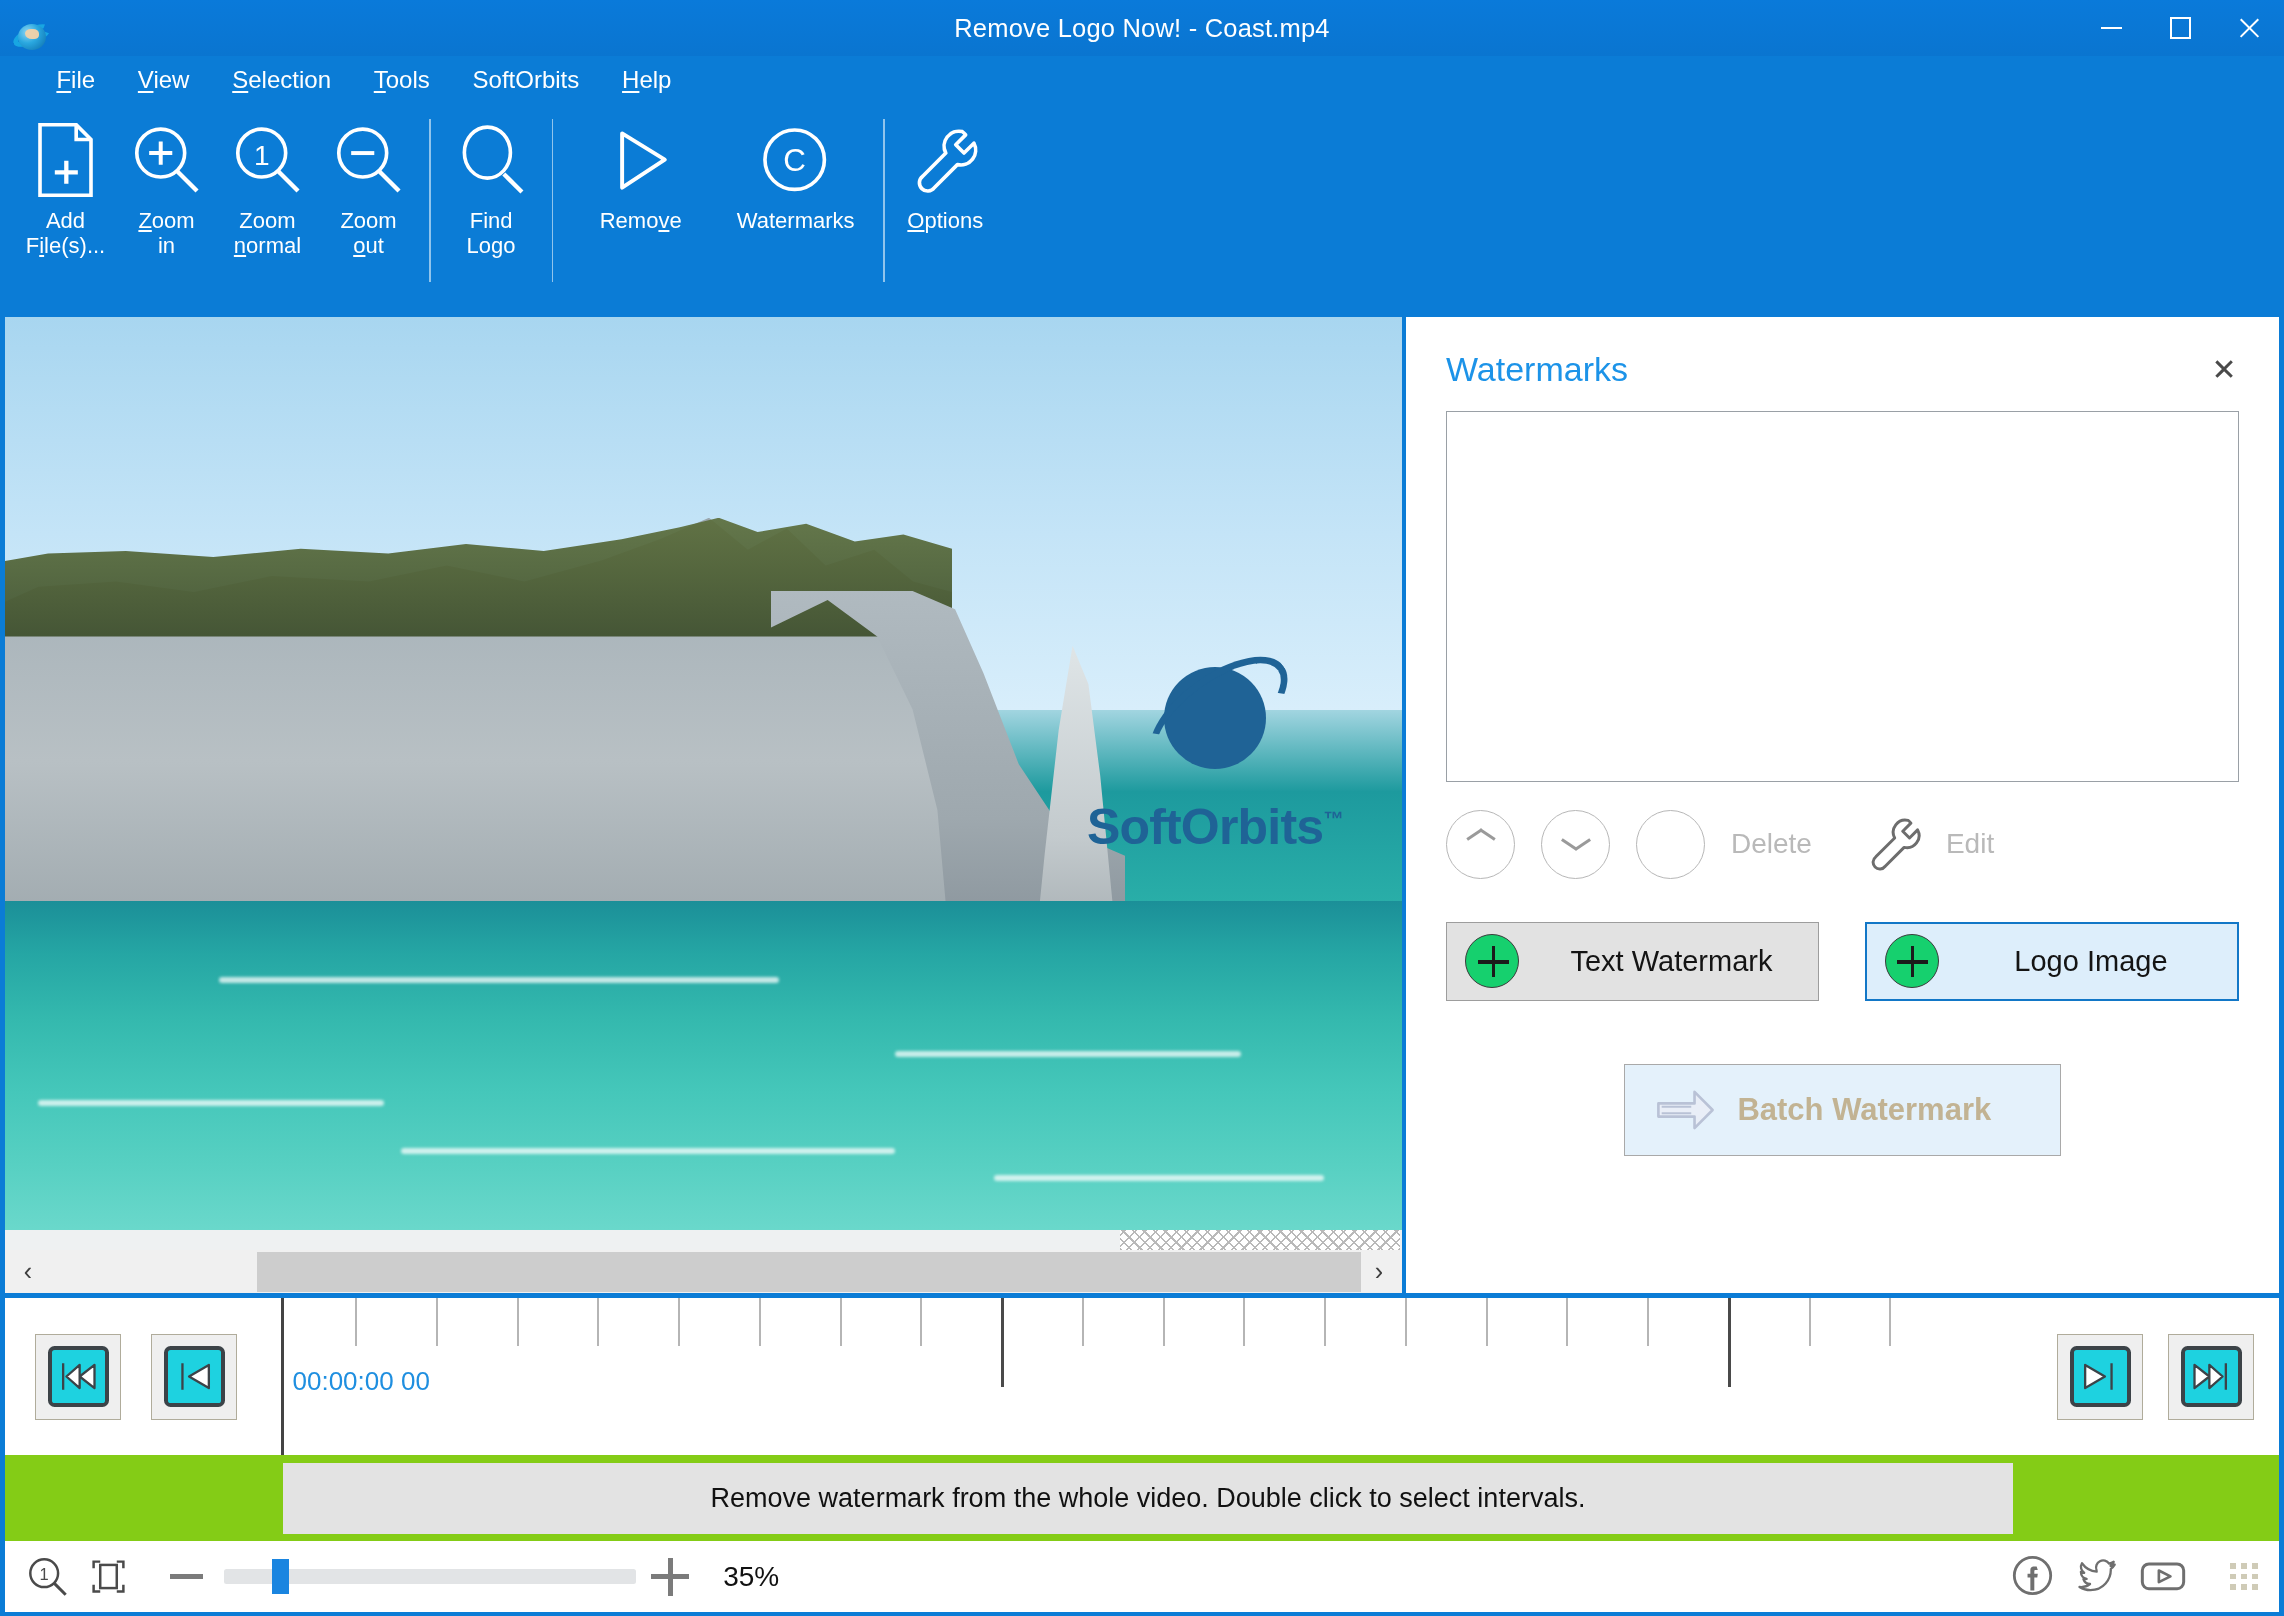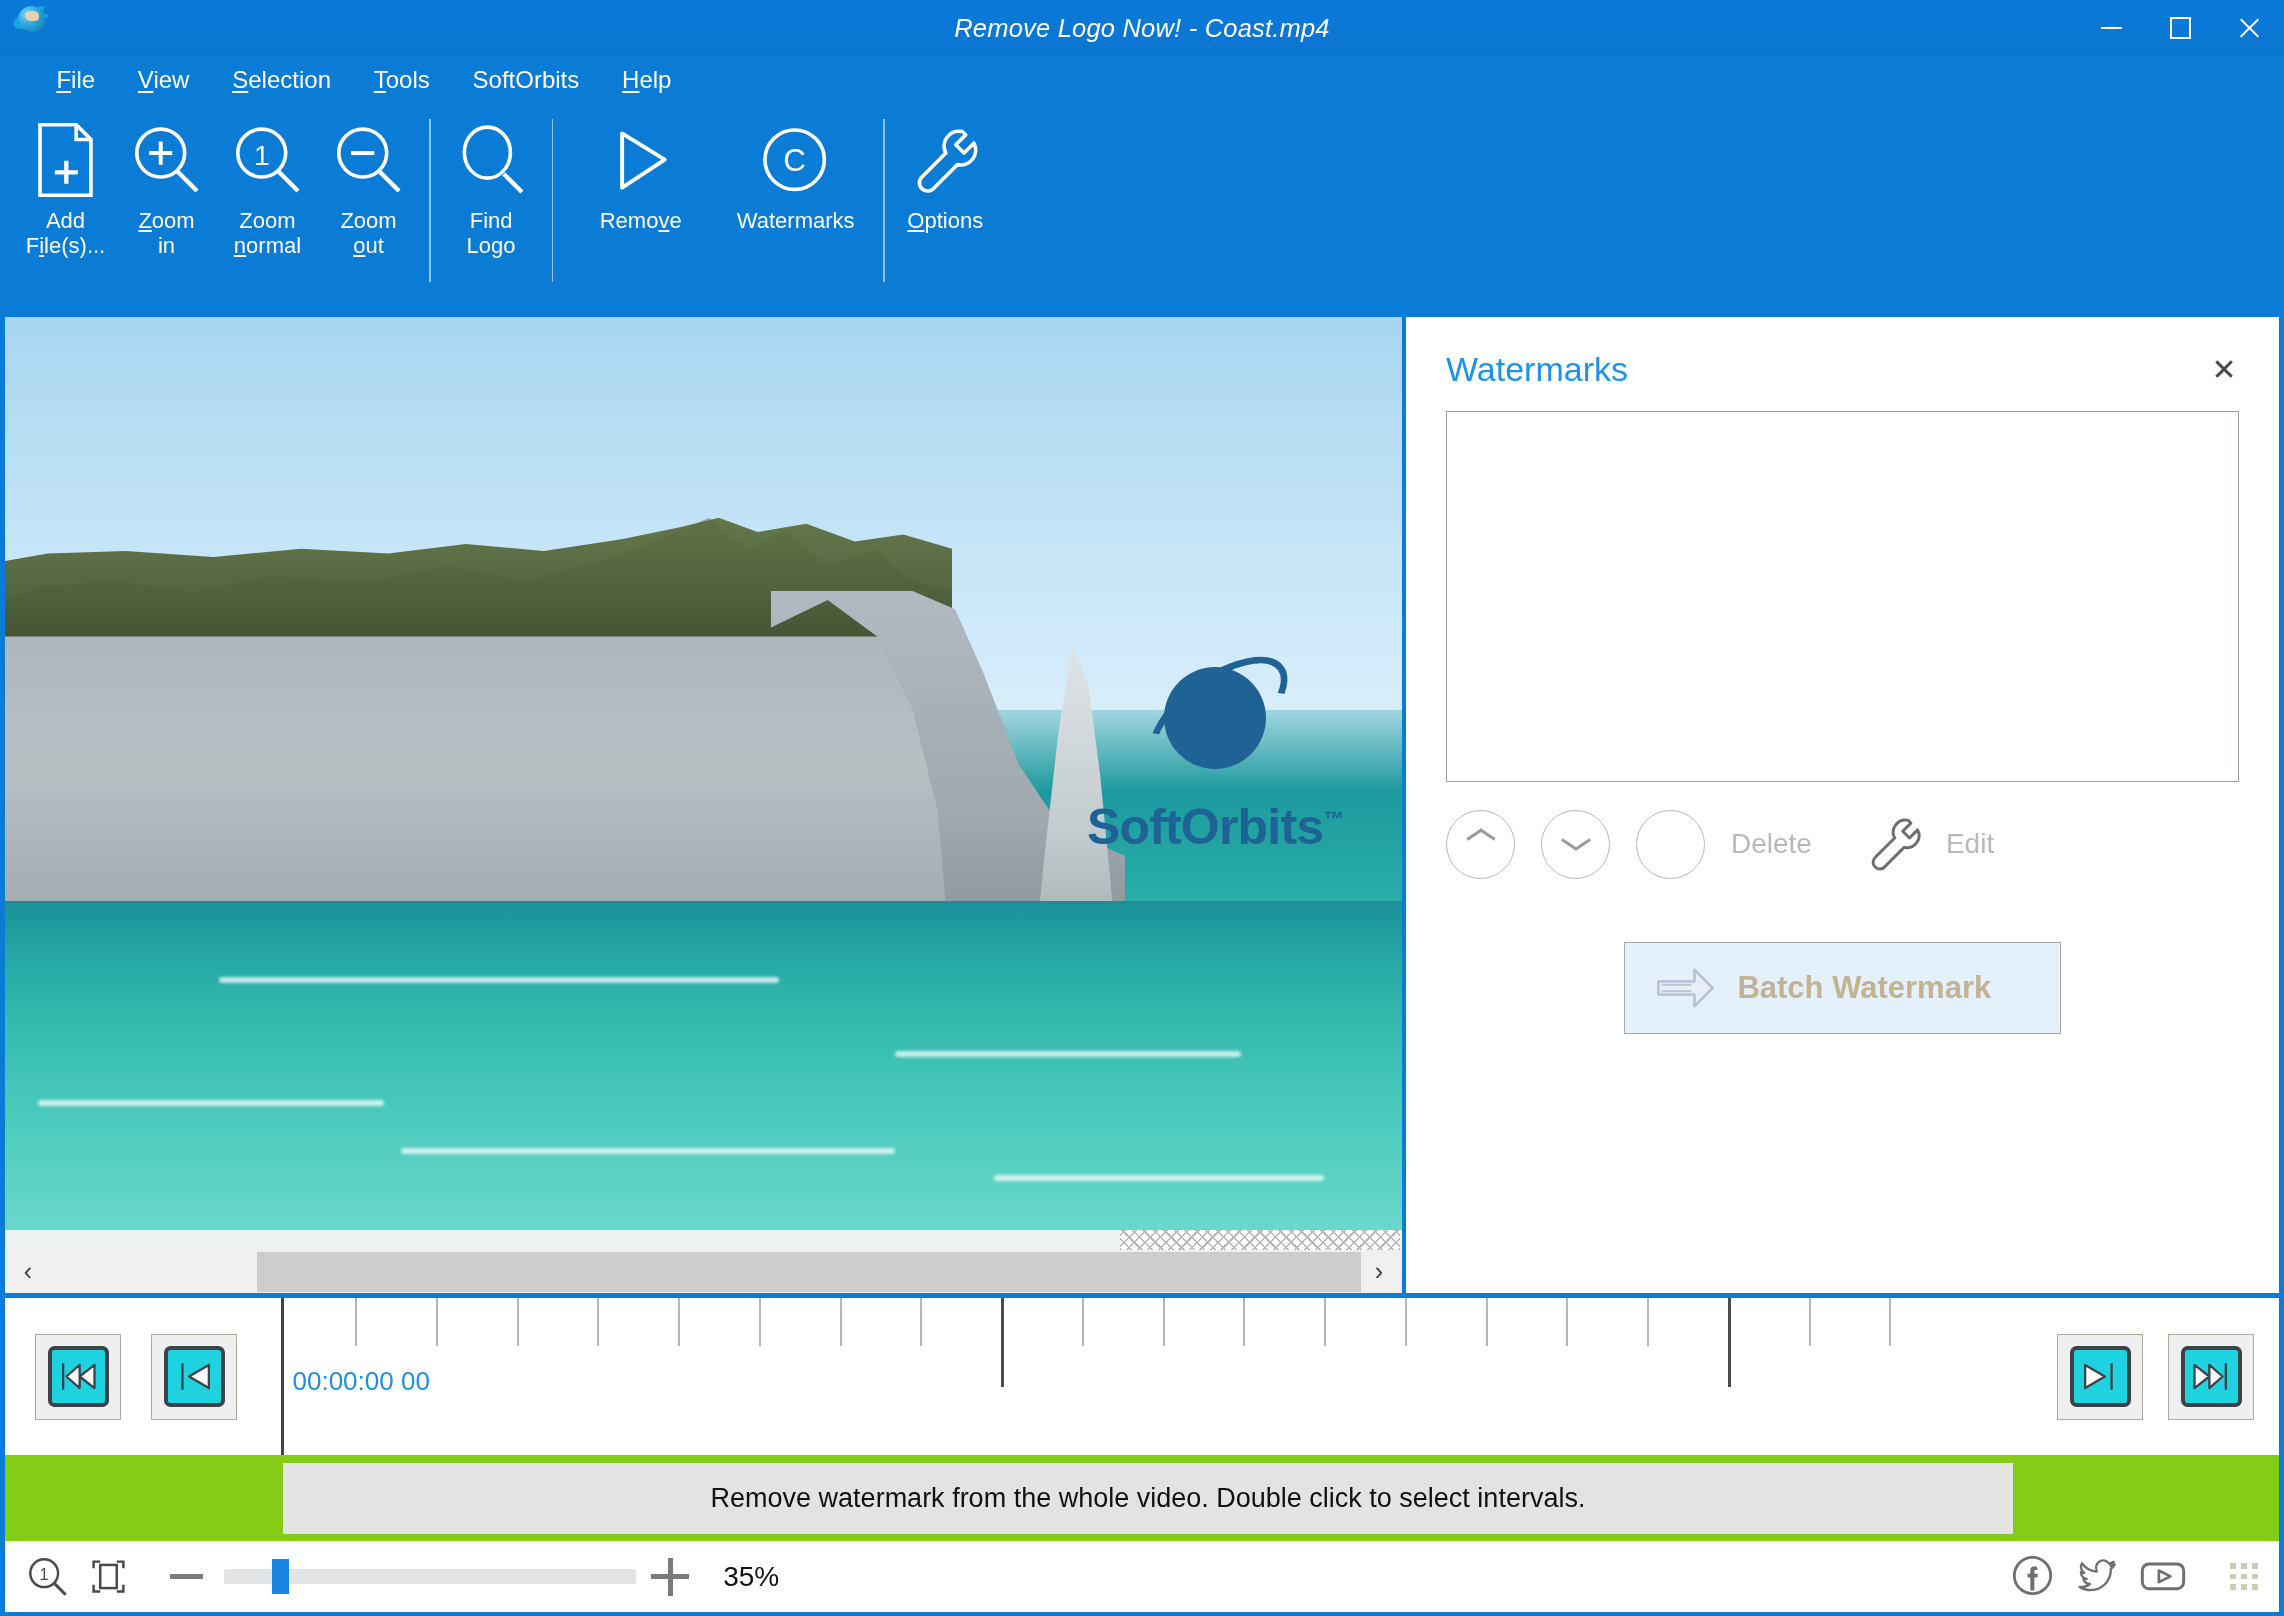--- a/index.html
+++ b/index.html
@@ -13,22 +13,22 @@
     position: relative;
     width: 2284px; height: 1617px;
     background: #0b7cd6;
     display: flex; flex-direction: column;
   }
 
   
   .titlebar {
     height: 56px;
     background: linear-gradient(180deg,#0a7ada 0%, #0a75d0 100%);
-    display: flex; align-items: flex-start;
-    position: relative; flex: 0 0 56px; font-style: italic;
+    display: flex; align-items: flex-end;
+    position: relative; flex: 0 0 56px;
   }
   .app-icon {
     width: 38px; height: 38px; margin-left: 13px;
     position: relative; flex: 0 0 auto;
   }
   .app-icon .planet {
     position: absolute; left: 5px; top: 5.8px;
     width: 28px; height: 26px; border-radius: 50%;
     background: radial-gradient(circle at 34% 32%, #8fd6f2 0%, #2aa8e0 42%, #0a6aa8 100%);
   }
@@ -509,20 +509,30 @@
         <div class="rnd"></div>
         <div class="tool-lbl">Delete</div>
         <div class="wrench-ic">
           <svg width="58" height="58" viewBox="0 0 41 43">
               <path d="M31 4a9 9 0 00-10 13L7 31a5 5 0 107 7l14-14A9 9 0 0038 11l-6 6-5-5 6-6a9 9 0 00-2-2z" fill="none" stroke="#6d6d6d" stroke-width="2.2" stroke-linejoin="round"></path>
             </svg>
         </div>
         <div class="tool-lbl">Edit</div>
       </div>
 
+      <div class="addrow">
+        <div class="addbtn grey">
+          <span class="plus-circ"></span>
+          <span class="addbtn-lbl">Text Watermark</span>
+        </div>
+        <div class="addbtn blue">
+          <span class="plus-circ"></span>
+          <span class="addbtn-lbl">Logo Image</span>
+        </div>
+      </div>
 
       <div class="batchwrap">
         <div class="batchbtn">
           <span class="batch-arrow">
             <svg width="61" height="46" viewBox="0 0 37 28">
                 <path d="M2 10h22V3l11 11-11 11v-7H2z" fill="#e9eef7" stroke="#b9c2d6" stroke-width="1.6" stroke-linejoin="round"></path>
                 <path d="M4 12h18M4 16h18" stroke="#b9c2d6" stroke-width="1.2"></path>
               </svg>
           </span>
           <span class="batch-lbl">Batch Watermark</span>

